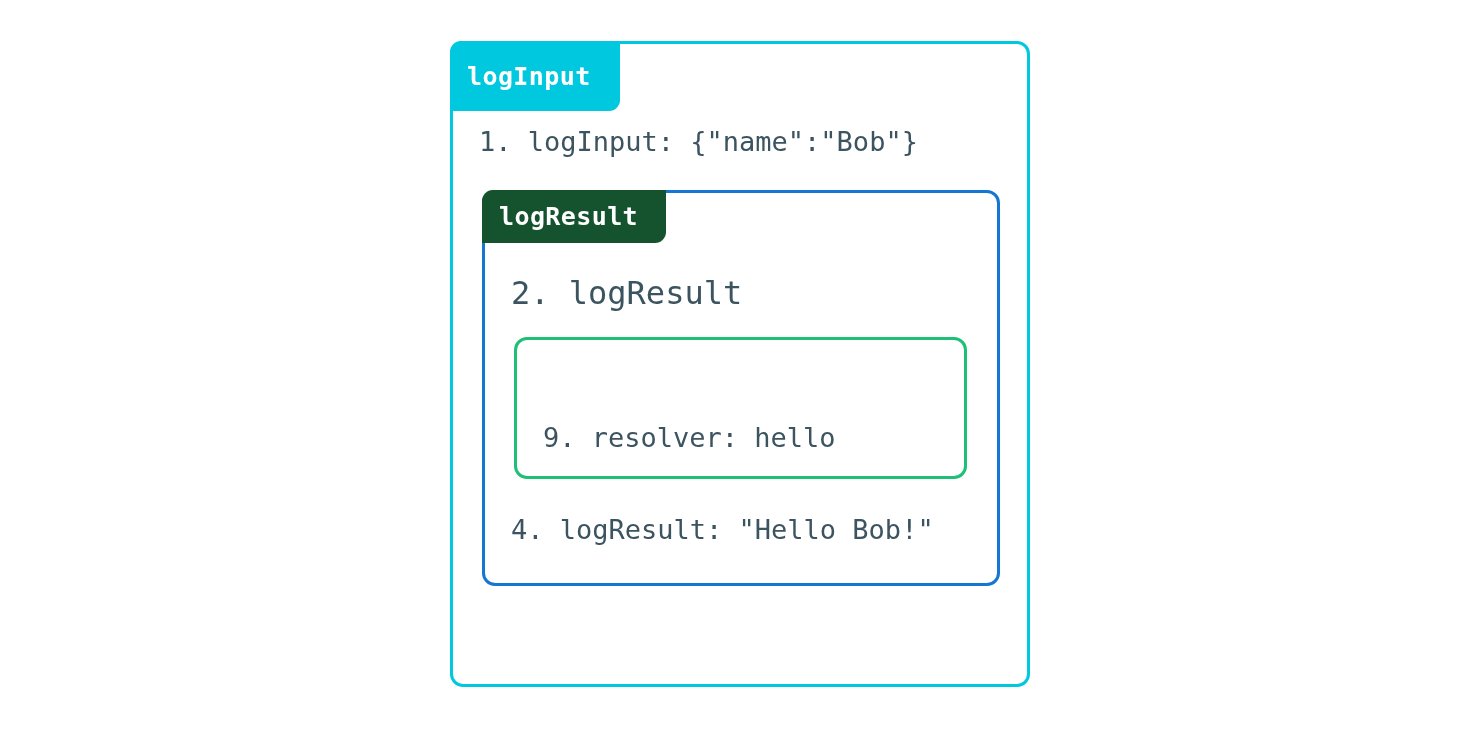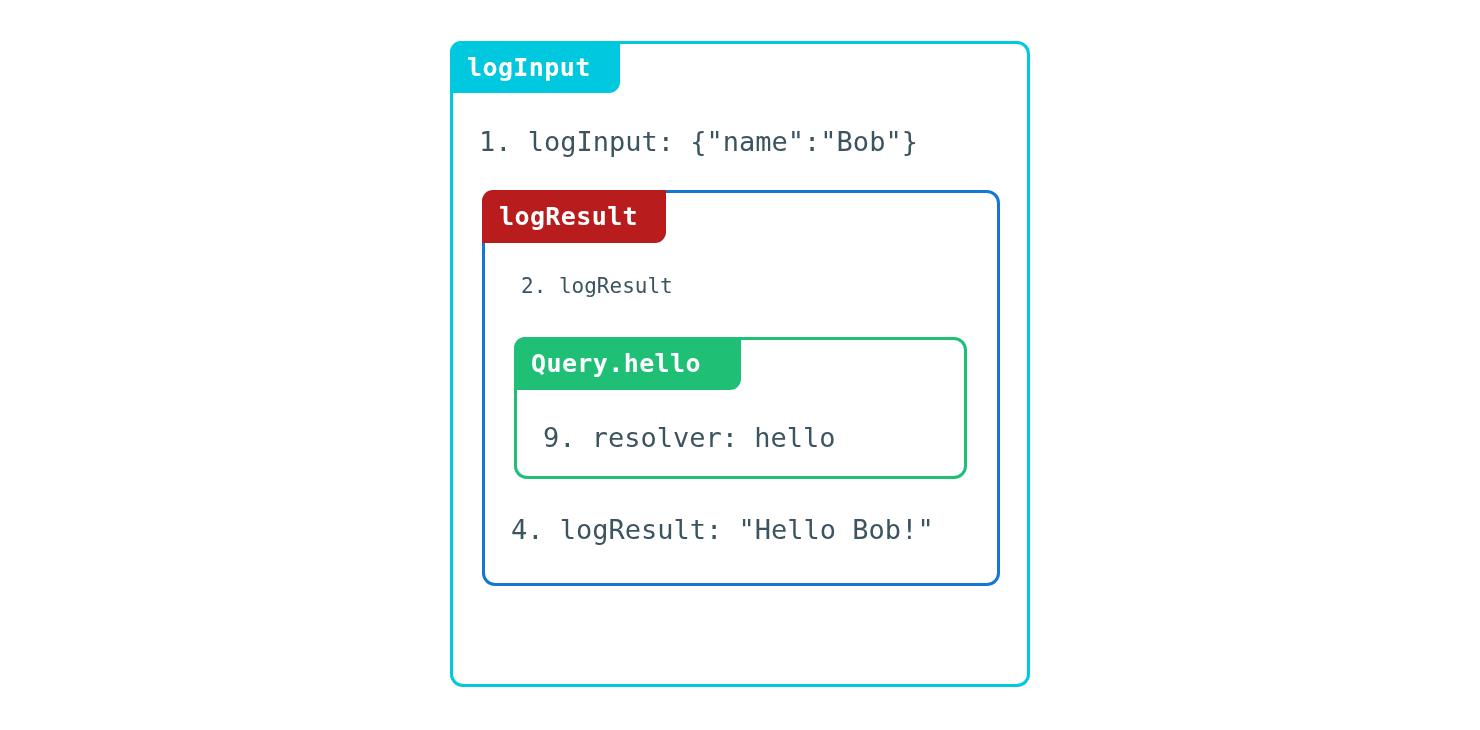--- a/index.html
+++ b/index.html
@@ -58,40 +58,40 @@
     left: 450px;
     top: 41px;
     width: 580px;
     height: 646px;
     border-color: #00c8de;
   }
   #label-outer {
     left: 450px;
     top: 41px;
     width: 170px;
-    height: 52px;
+    height: 70px;
     background: #00c8de;
     padding-left: 17px;
     font-size: 25px;
   }
 
   
   #frame-middle {
     left: 482px;
     top: 190px;
     width: 518px;
     height: 396px;
     border-color: #1677d2;
   }
   #label-middle {
     left: 482px;
     top: 190px;
     width: 184px;
     height: 53px;
-    background: #b91c1c;
+    background: #14532d;
     padding-left: 17px;
     font-size: 25px;
     text-align: center;
   }
 
   
   #frame-inner {
     left: 514px;
     top: 337px;
     width: 453px;
@@ -103,38 +103,37 @@
     top: 337px;
     width: 227px;
     height: 53px;
     background: #1fc076;
     padding-left: 17px;
     font-size: 25px;
   }
 
   
   #step-1 { left: 479px;  top: 126px; font-size: 27px; }
-  #step-2 { left: 511px;  top: 274px; font-size: 21px; margin-left: 10px; }
+  #step-2 { left: 511px;  top: 274px; font-size: 32px; }
   #step-3 { left: 543px;  top: 422px; font-size: 27px; }
   #step-4 { left: 511px;  top: 514px; font-size: 27px; }
   #step-5 { left: 479px;  top: 618px; font-size: 27px; }
 </style>
 </head>
 <body>
 
 <div id="canvas">
 
   <div class="frame" id="frame-outer"></div>
   <div class="frame-label" id="label-outer">logInput</div>
 
   <div class="frame" id="frame-middle"></div>
   <div class="frame-label" id="label-middle">logResult</div>
 
   <div class="frame" id="frame-inner"></div>
-  <div class="frame-label" id="label-inner">Query.hello</div>
 
   <div class="step" id="step-1">1. logInput: {"name":"Bob"}</div>
 
   <div class="step" id="step-2">2. logResult</div>
 
   <div class="step" id="step-3">9. resolver: hello</div>
 
   <div class="step" id="step-4">4. logResult: "Hello Bob!"</div>
 
 

